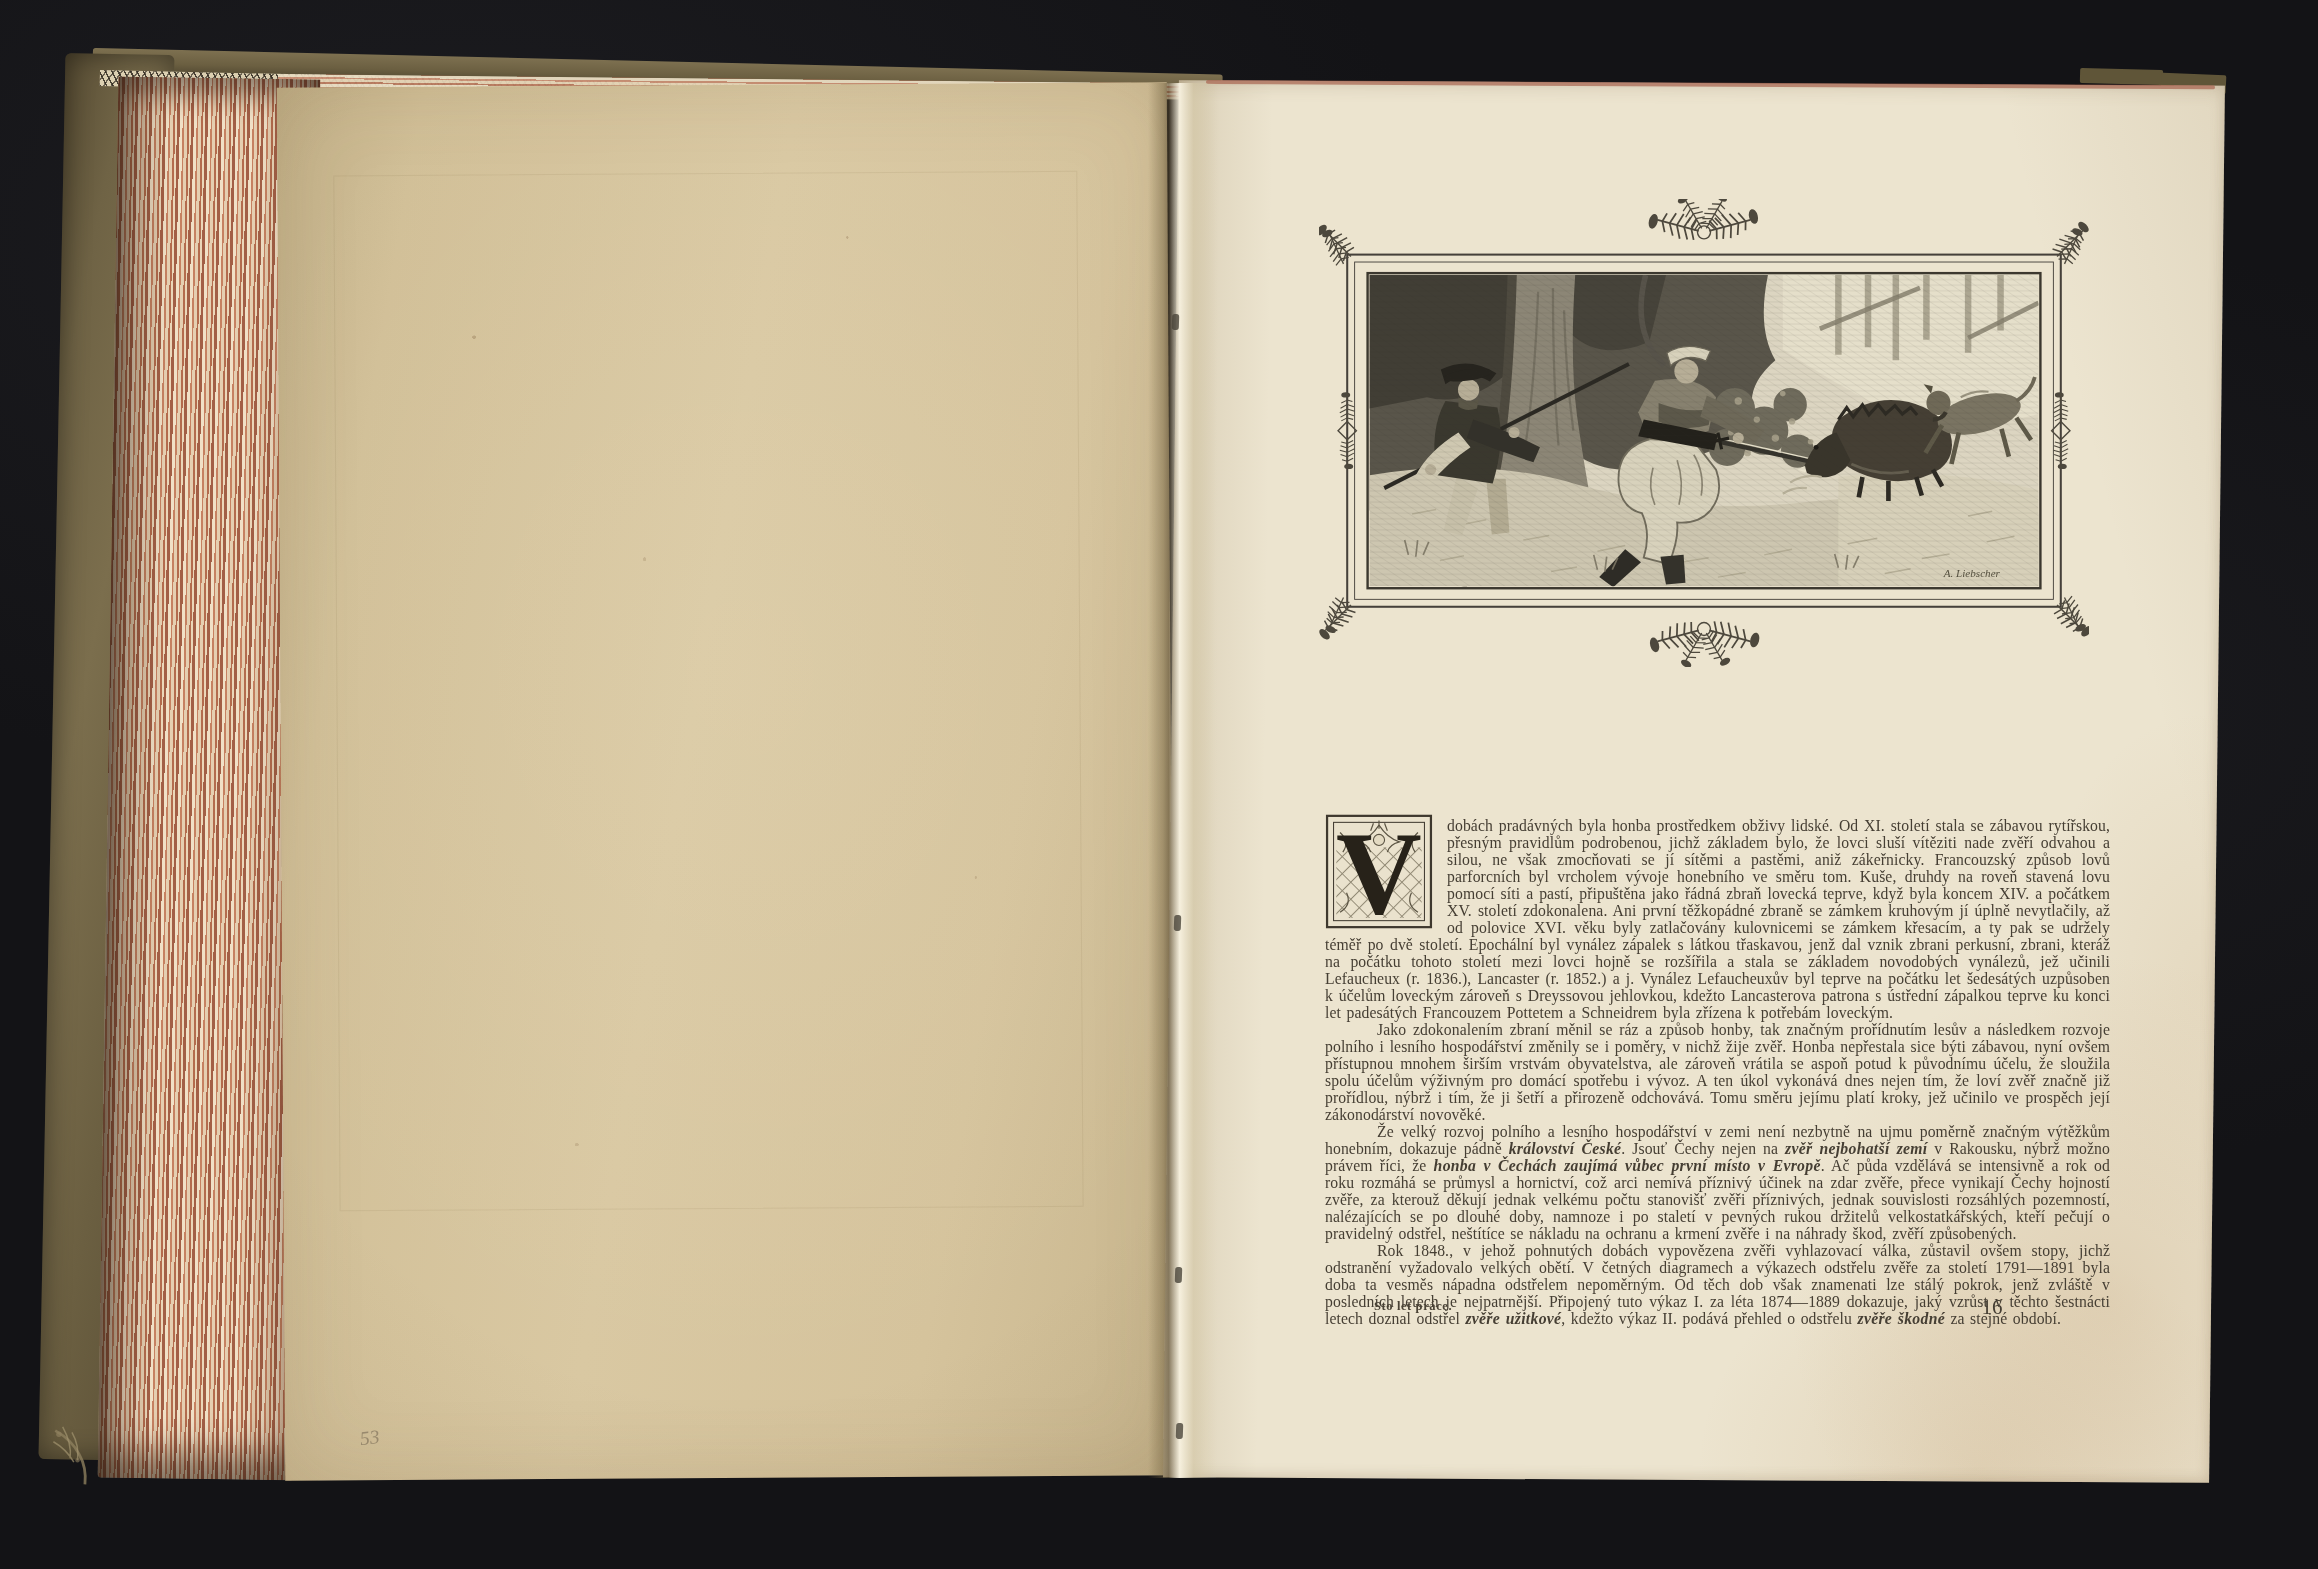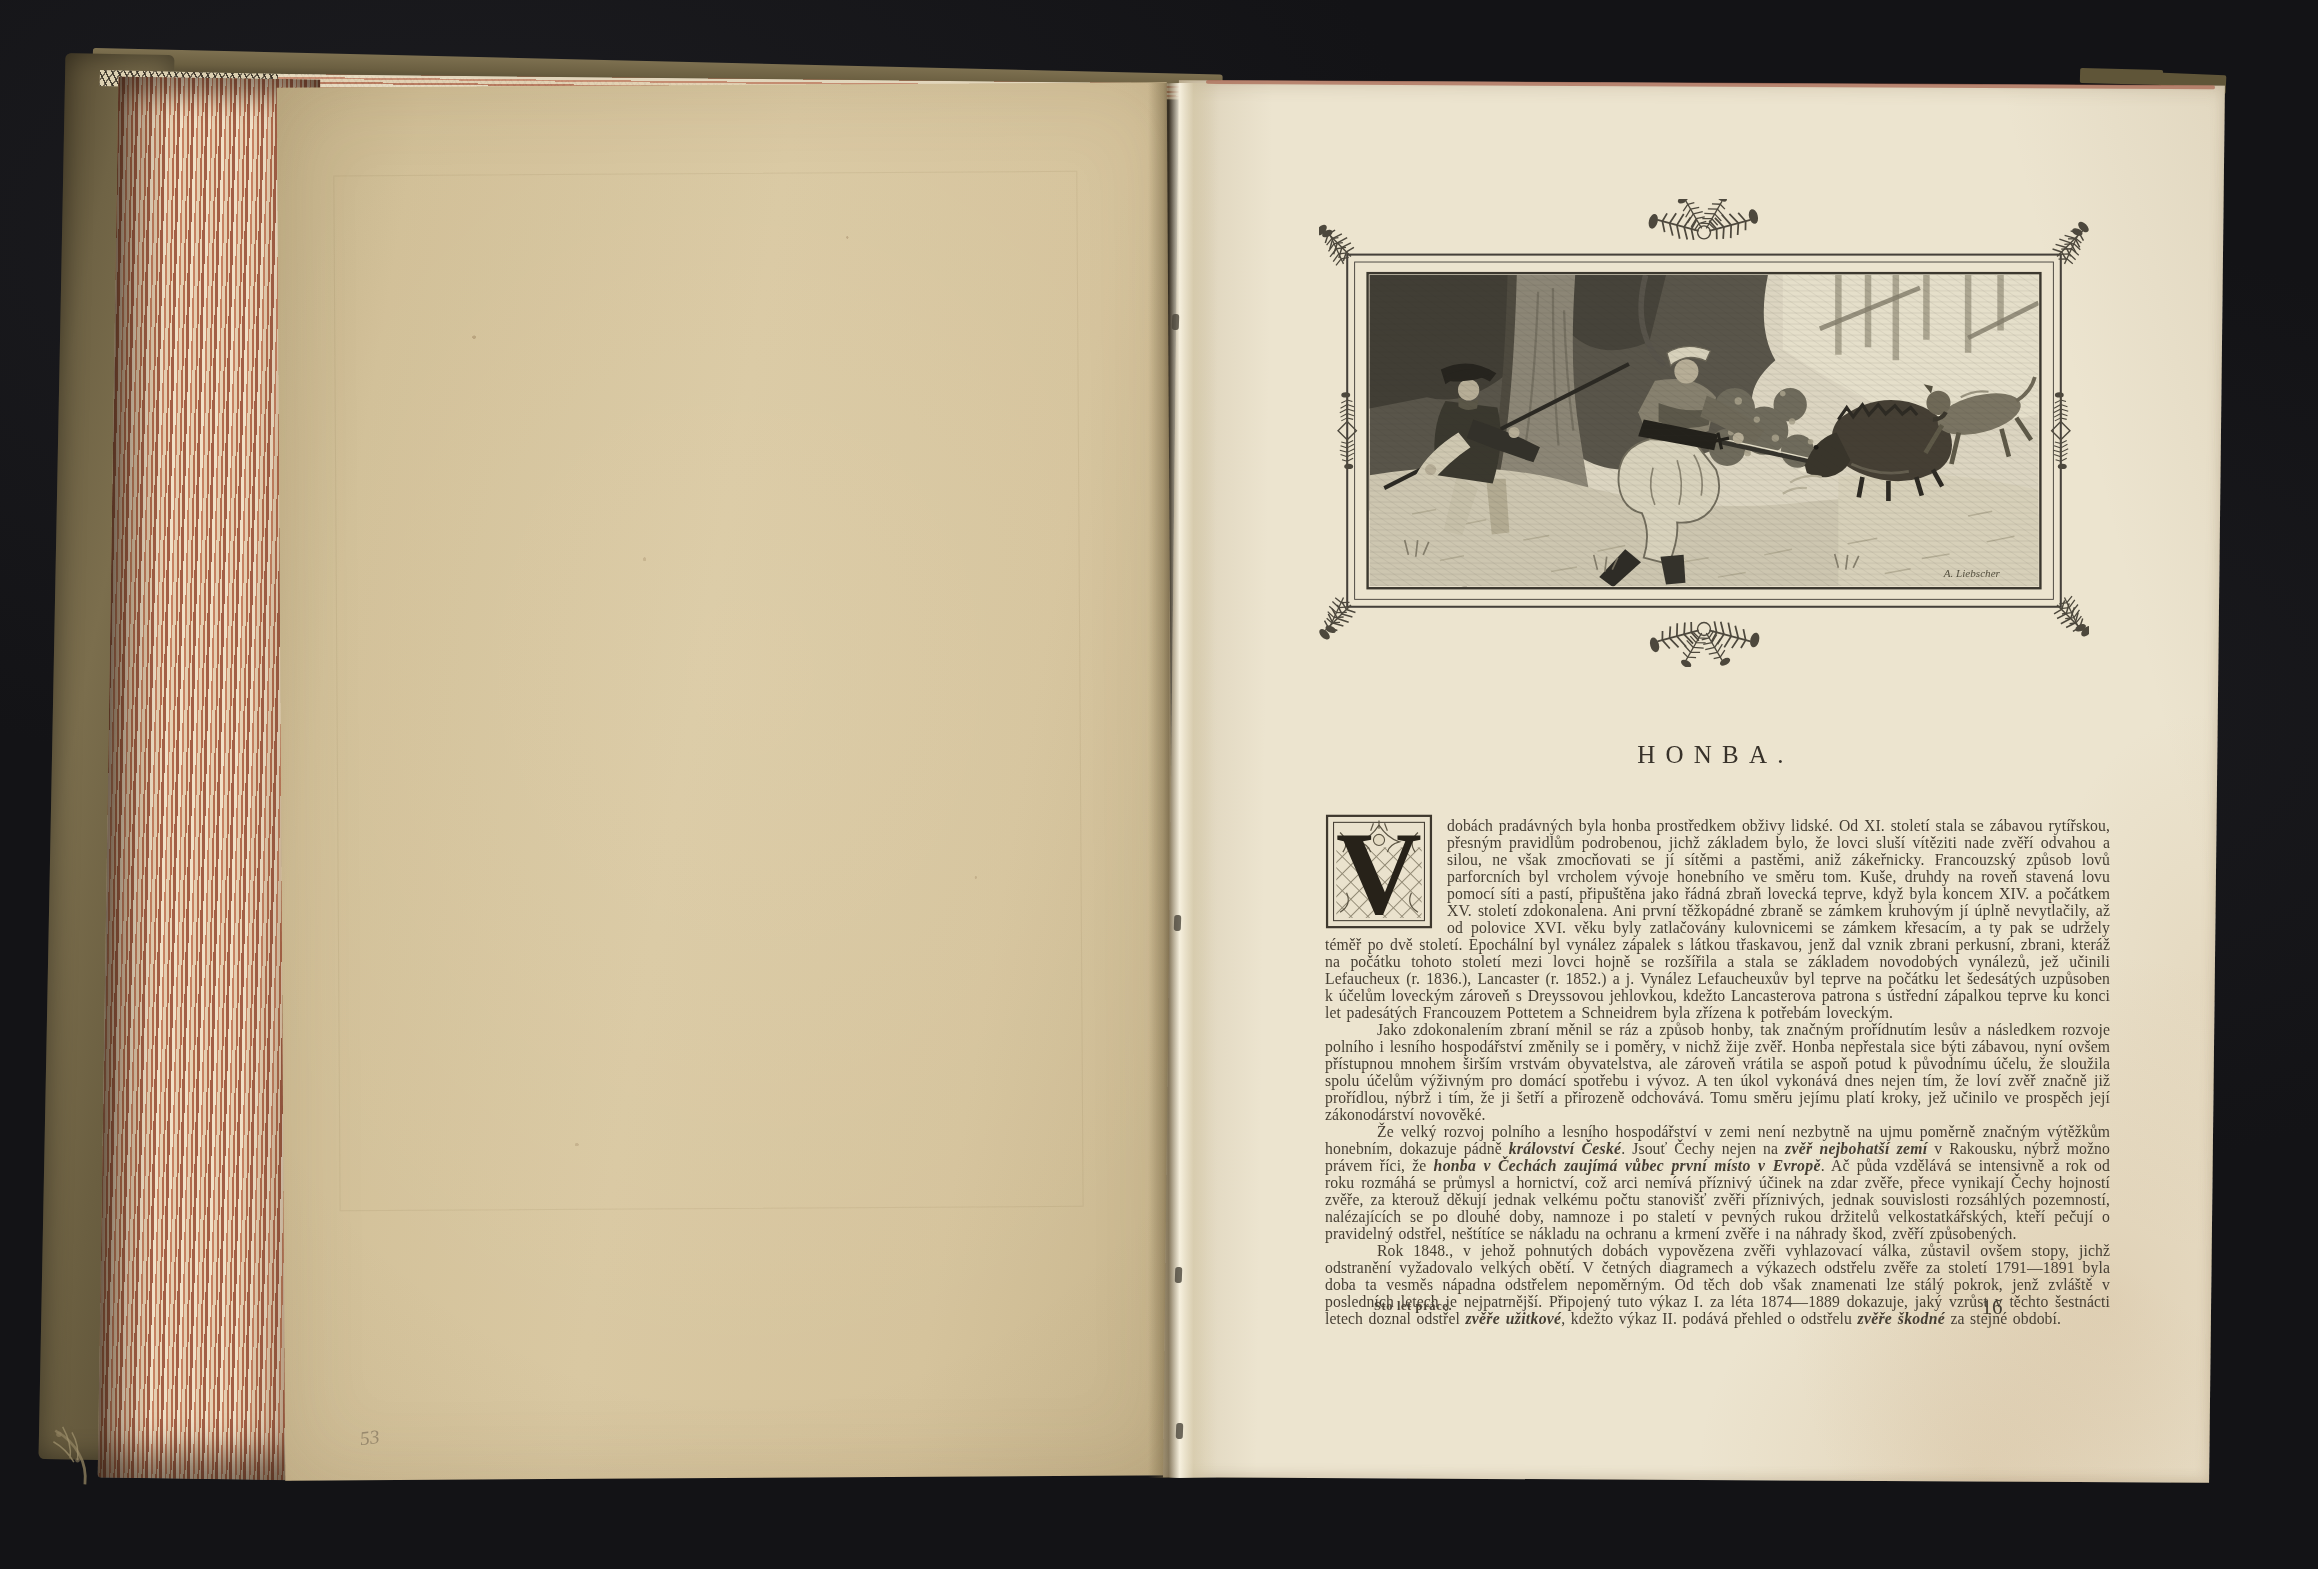--- a/index.html
+++ b/index.html
@@ -264,21 +264,20 @@
       <g stroke="#7d7765" stroke-width="1.8" fill="none" opacity=".9">
         <path d="M96,384 l-4,-16 M104,386 l2,-18 M112,384 l6,-14 M300,400 l-4,-16 M308,402 l2,-16 M316,400 l6,-13 M560,398 l-4,-15 M568,400 l2,-16 M576,398 l6,-13"></path>
       </g>
 
       <rect x="54" y="82" width="722" height="336" fill="url(#hatchH)" opacity=".10"></rect>
       <rect x="54" y="82" width="722" height="336" fill="url(#hatchD)" opacity=".07"></rect>
       <text x="704" y="408" font-size="12" font-style="italic" fill="#55503f" text-anchor="middle">A. Liebscher</text>
     </g>
   </svg>
 
-  <div class="abs page-title">HONBA.</div>
 
   <div class="abs textblock">
     <p>
       <span class="dropcap-wrap">
         <svg viewBox="0 0 116 124" width="108" height="115" style="font-size:16.9px">
           <defs>
             <pattern id="lat" width="13" height="13" patternUnits="userSpaceOnUse" patternTransform="rotate(45)">
               <path d="M0,6.5 H13 M6.5,0 V13" stroke="#7b735e" stroke-width="1.1"></path>
             </pattern>
           </defs>

